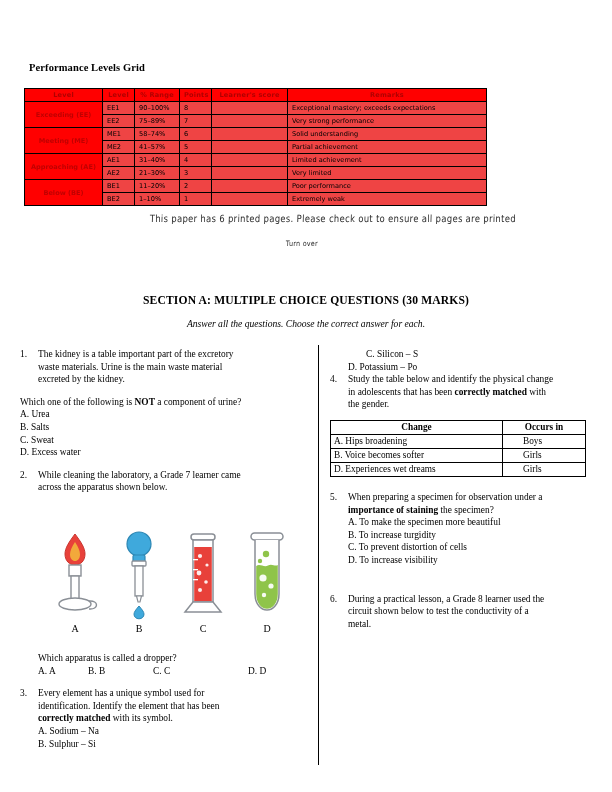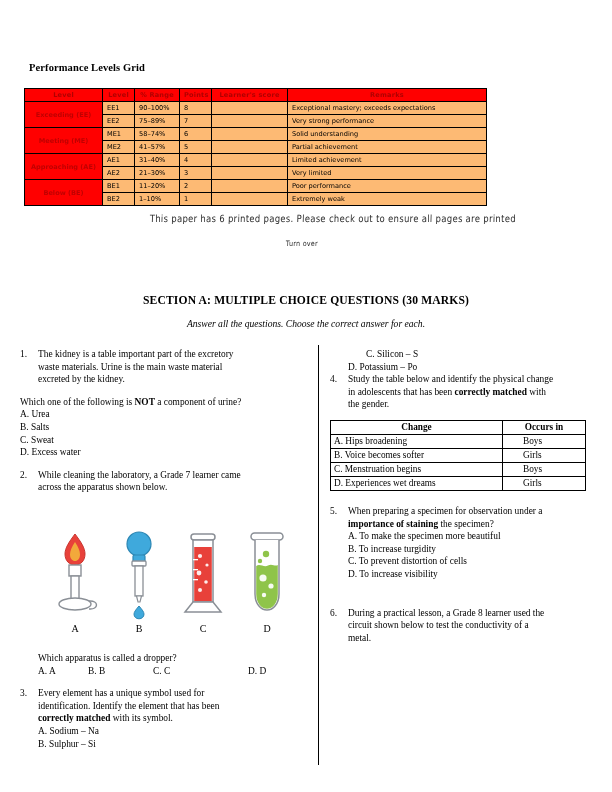--- a/index.html
+++ b/index.html
@@ -56,21 +56,21 @@
     font-weight: bold;
     text-align: center;
     letter-spacing: .2px;
   }
   td.lvl-group {
     background: #FF0000;
     color: #C00000;
     font-weight: bold;
     text-align: center;
   }
-  td.cell { background: #fdba74; text-align: left; }
+  td.cell { background: #ef4444; text-align: left; }
   .c-w1 { width: 78px; }
   .c-w2 { width: 32px; }
   .c-w3 { width: 45px; }
   .c-w4 { width: 32px; }
   .c-w5 { width: 76px; }
   .c-w6 { width: 199px; }
 
   
   .handwriting {
     position: absolute;
@@ -473,24 +473,20 @@
       <tbody>
         <tr>
           <td class="change">A. Hips broadening</td>
           <td class="occurs">Boys</td>
         </tr>
         <tr>
           <td class="change">B. Voice becomes softer</td>
           <td class="occurs">Girls</td>
         </tr>
         <tr>
-          <td class="change">C. Menstruation begins</td>
-          <td class="occurs">Boys</td>
-        </tr>
-        <tr>
           <td class="change">D. Experiences wet dreams</td>
           <td class="occurs">Girls</td>
         </tr>
       </tbody>
     </table>
 
     <div style="height:14px;"></div>
 
     <div class="q">
       <div class="q-num">5.</div>

